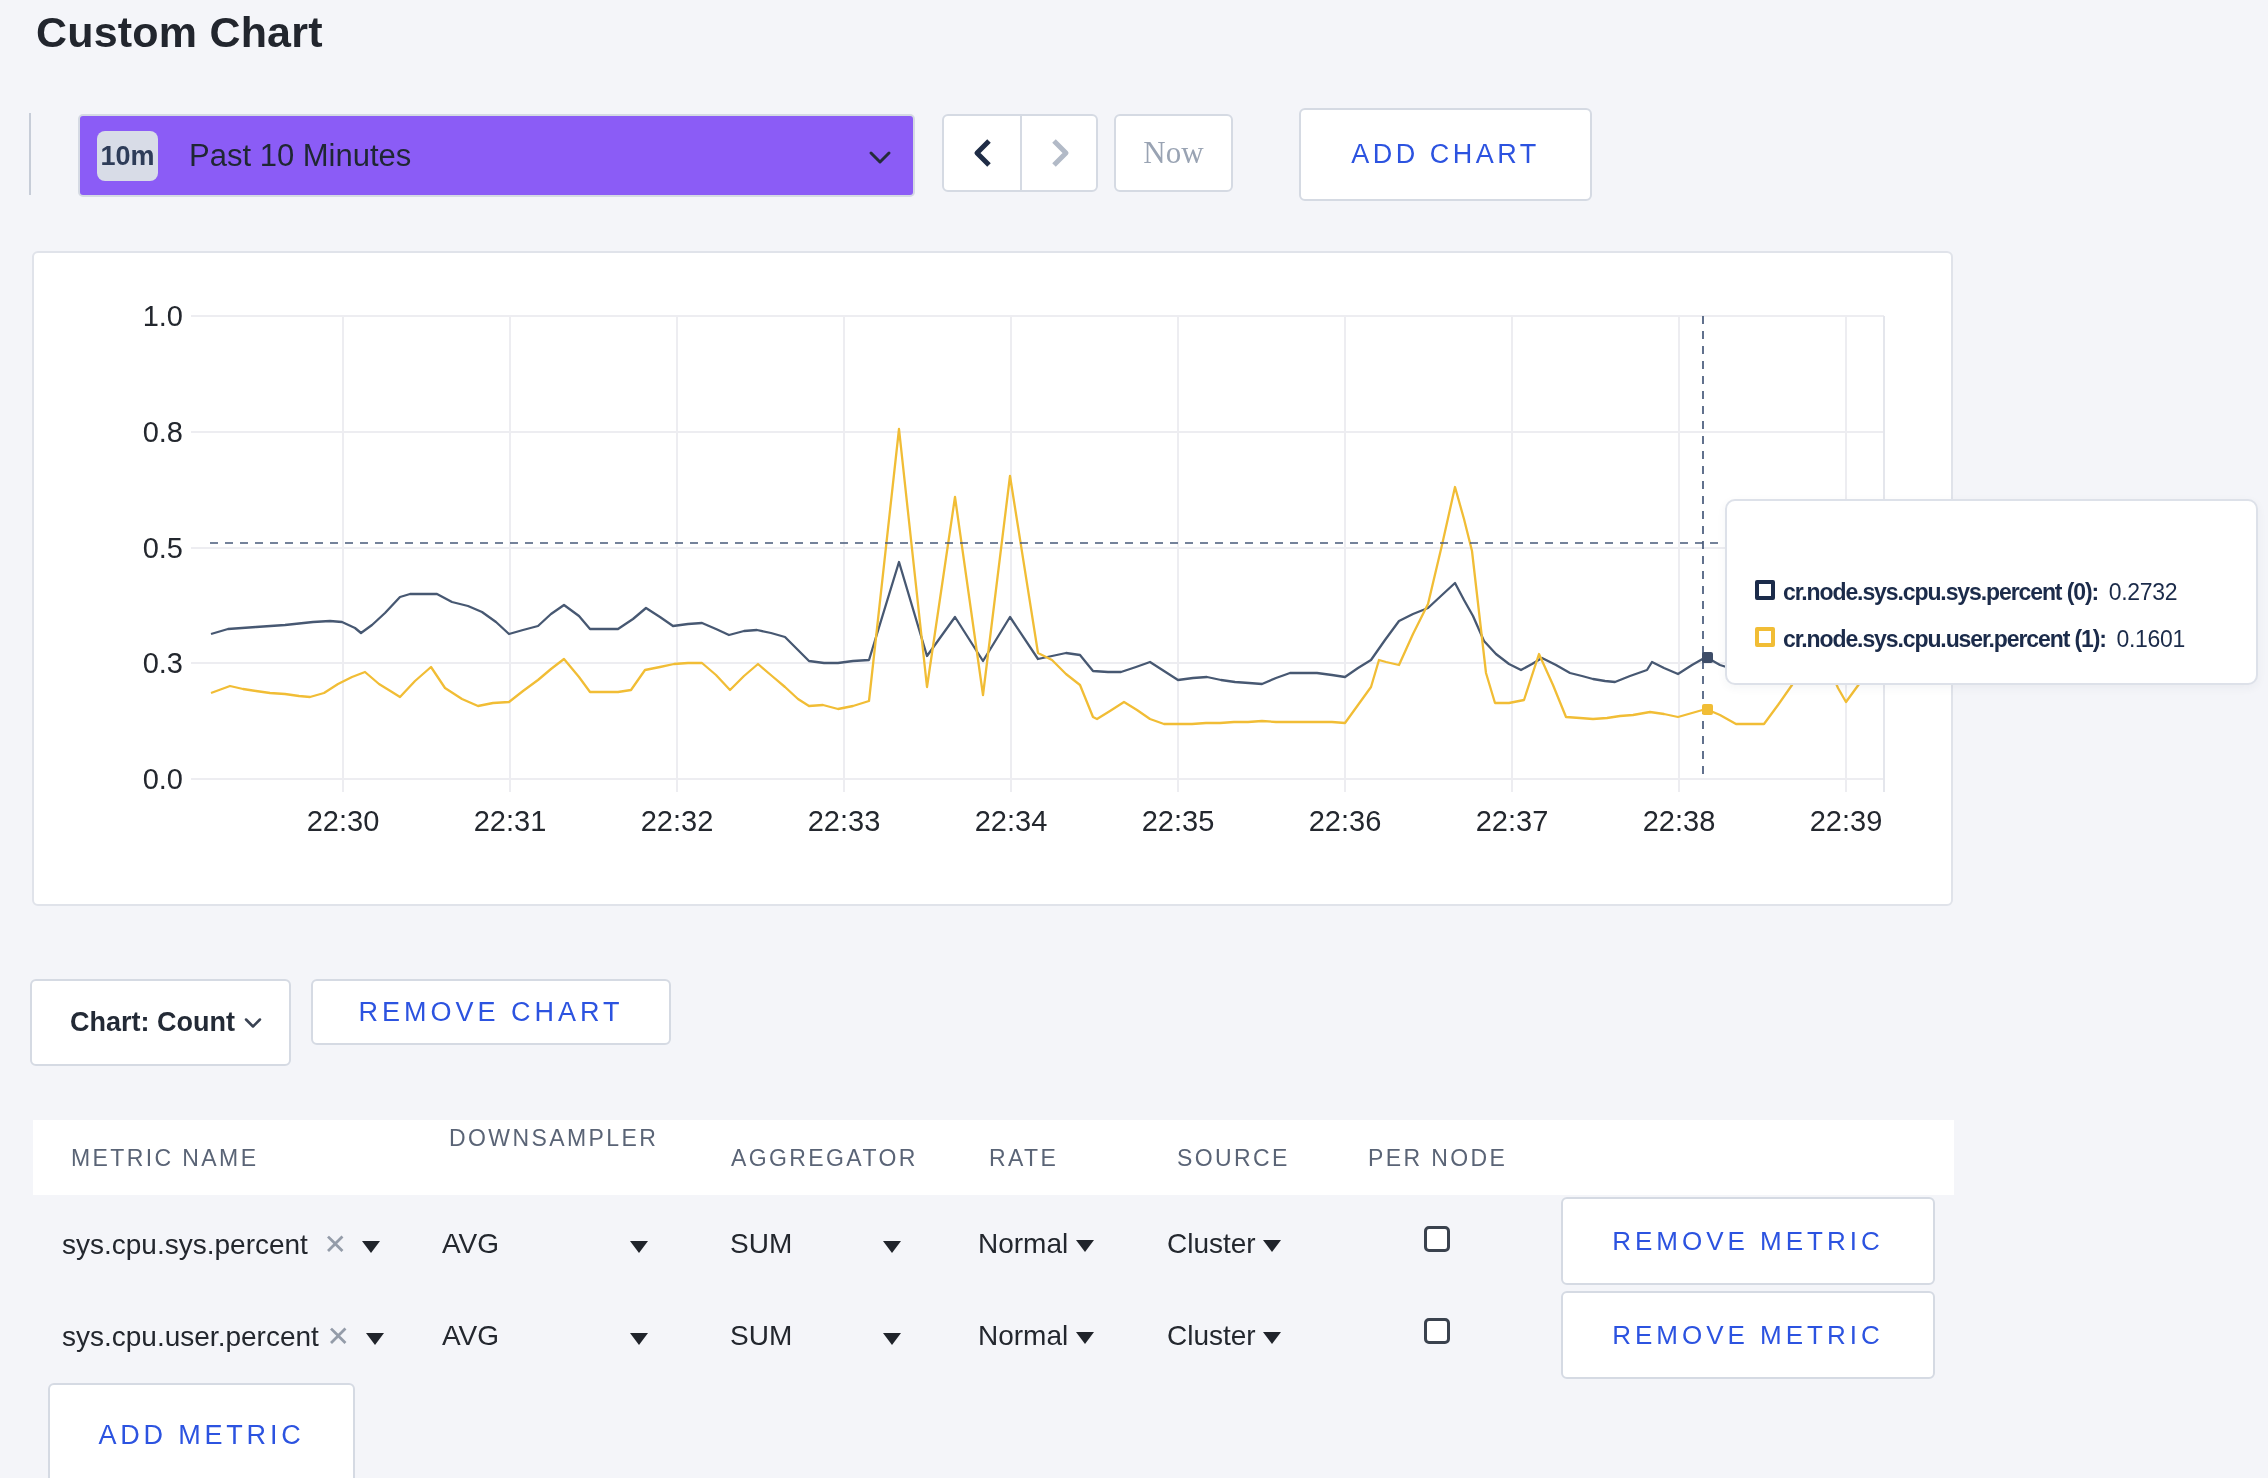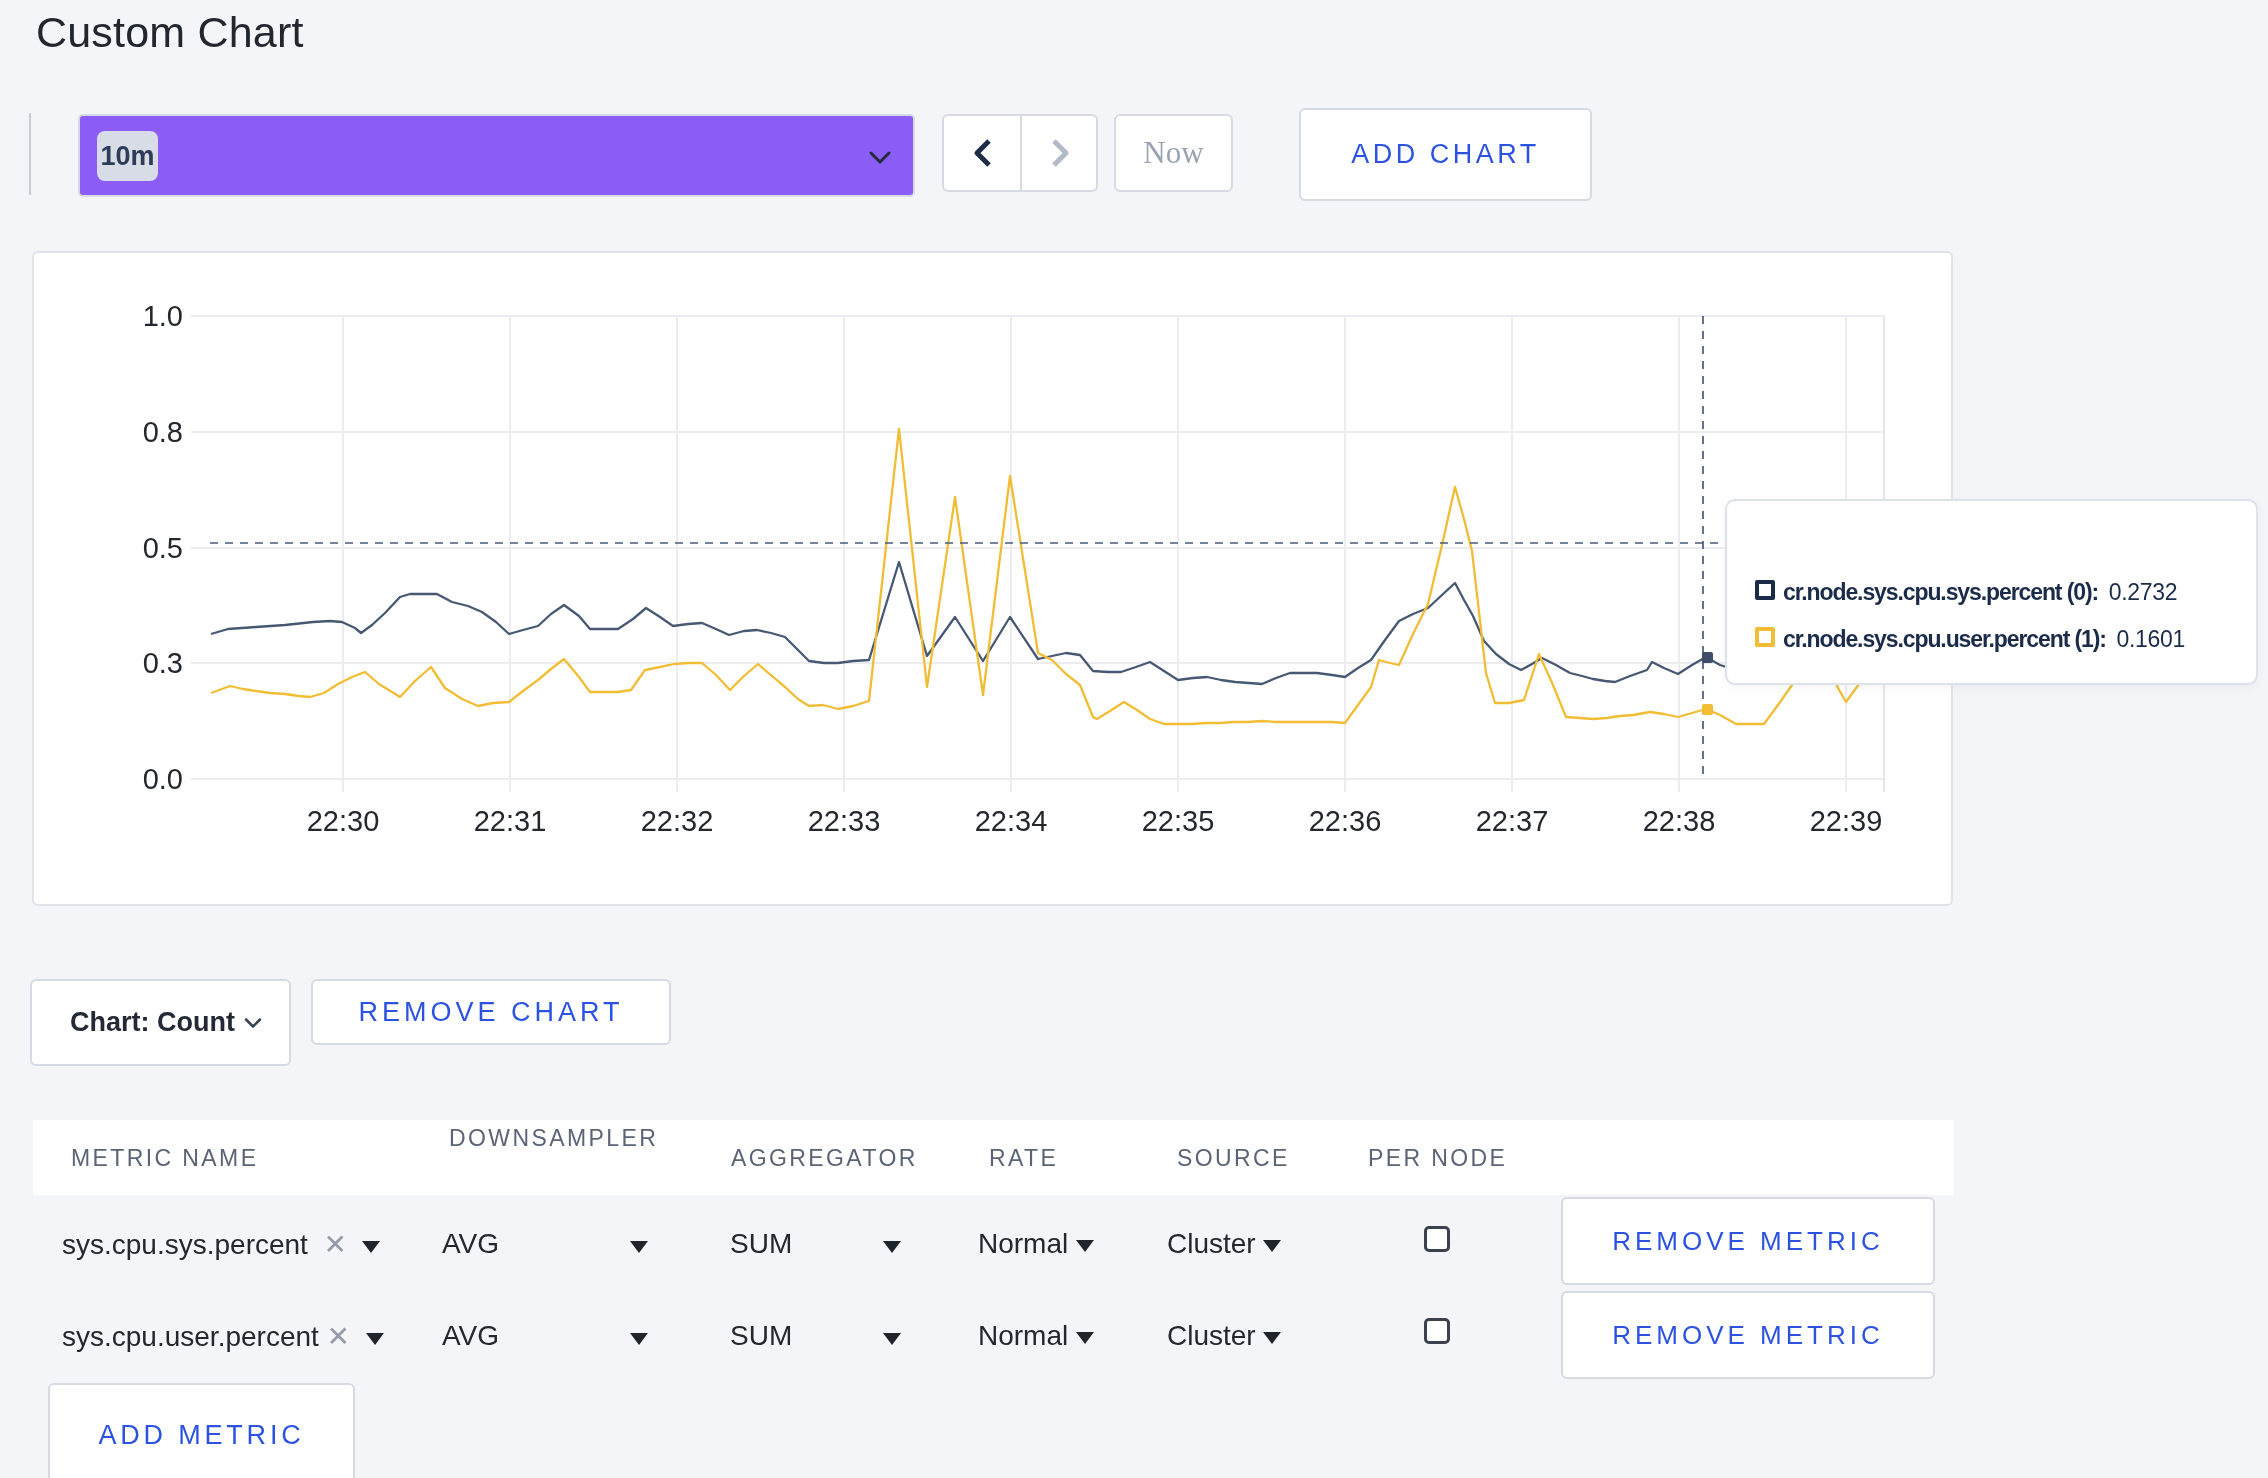--- a/index.html
+++ b/index.html
@@ -10,38 +10,39 @@
     position:relative;overflow:hidden;
   }
   .abs{position:absolute;}
   .btn{
     position:absolute;background:#fff;border:2px solid #d5dae3;border-radius:6px;
     display:flex;align-items:center;justify-content:center;box-sizing:border-box;
   }
   .bluetxt{color:#2c53e0;font-weight:500;}
   .title{
     position:absolute;left:36px;top:8px;
-    font-size:43px;color:#22262e;font-weight:400;letter-spacing:0.2px;
+    font-size:43px;color:#22262e;font-weight:700;letter-spacing:0.2px;
   }
   .hdr{font-size:23px;letter-spacing:2.4px;color:#5a6476;font-weight:400;}
   .cell{font-size:28px;color:#23272e;}
   .xx{color:#949ca9;font-size:28px;}
   .tt{font-size:23px;color:#1b2b4a;white-space:nowrap;letter-spacing:-0.3px;}
   .ttn{font-weight:bold;letter-spacing:-1.1px;}
   .ttn .val{font-weight:normal;letter-spacing:-0.3px;}
 </style>
 </head>
 <body>
 
 <div class="title">Custom Chart</div>
 
 <div class="abs" style="left:29px;top:113px;width:2px;height:82px;background:#c7cdd8;"></div>
 
 <div class="abs" style="left:78px;top:114px;width:837px;height:83px;background:#8b5cf6;border:2px solid #d5dae3;border-radius:5px;box-sizing:border-box;">
   <div class="abs" style="left:17px;top:15px;width:61px;height:50px;background:#d8dce7;border-radius:8px;display:flex;align-items:center;justify-content:center;font-size:27px;font-weight:bold;color:#2e3c58;">10m</div>
+  <div class="abs" style="left:109px;top:0;height:79px;display:flex;align-items:center;font-size:31px;color:#1f2733;">Past 10 Minutes</div>
   <svg class="abs" style="left:785px;top:26px;" width="30" height="30" viewBox="0 0 30 30">
       <path d="M6 11 L15 20 L24 11" fill="none" stroke="#242c3a" stroke-width="3" stroke-linecap="round" stroke-linejoin="round"></path>
     </svg>
 </div>
 
 <div class="abs" style="left:942px;top:114px;width:156px;height:78px;background:#fff;border:2px solid #d5dae3;border-radius:6px;box-sizing:border-box;">
   <div class="abs" style="left:76px;top:0px;width:2px;height:74px;background:#d5dae3;"></div>
   <svg class="abs" style="left:25px;top:22px;" width="30" height="30" viewBox="0 0 30 30">
       <path d="M20 3 L8 15 L20 27" fill="none" stroke="#1f2c46" stroke-width="5" stroke-linejoin="round"></path>
     </svg>

